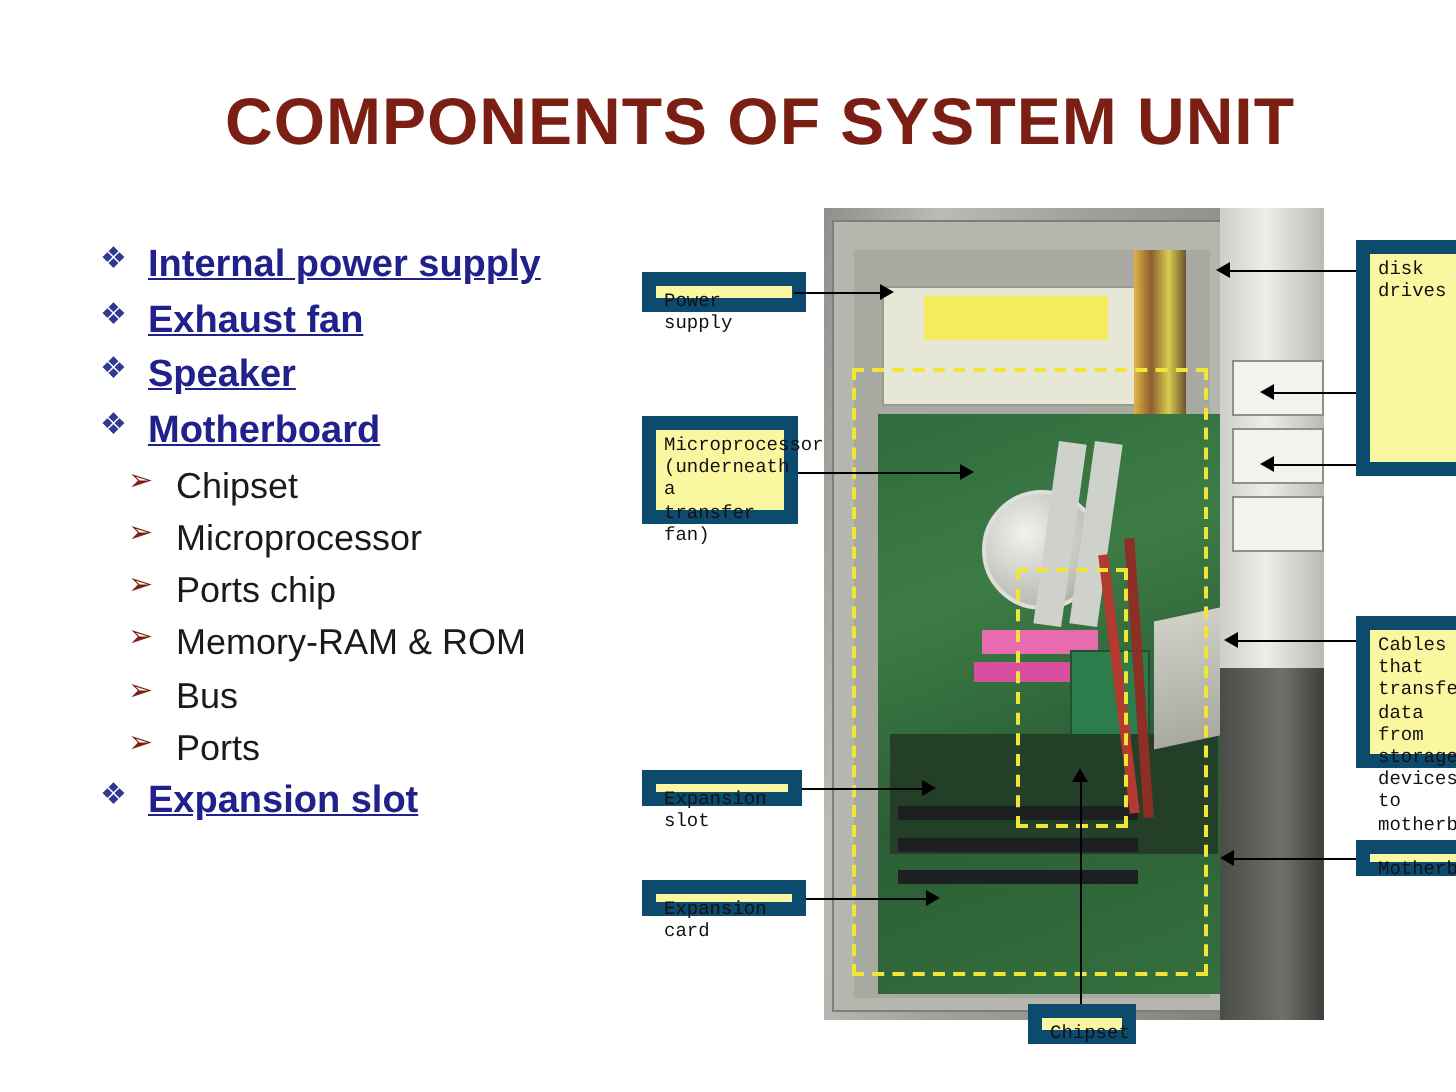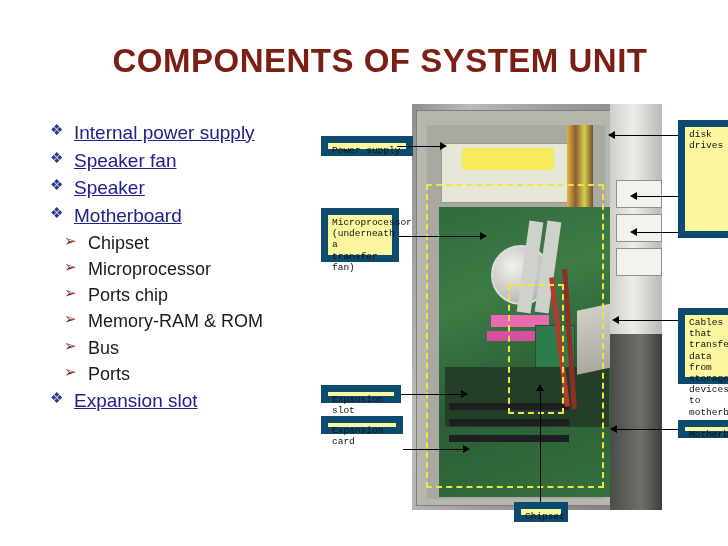--- a/index.html
+++ b/index.html
@@ -50,21 +50,21 @@
     flex: 0 0 24px;
     text-align: left;
     font-size: 16px;
     line-height: 1.35;
     color: #7b1f14;
   }
   .lvl1 .b-mark { color: #2f3a8f; font-size: 15px; }
   .lvl1 .b-text {
     color: #20218a;
     font-size: 19px;
-    font-weight: normal;
+    font-weight: bold;
     text-decoration: underline;
     line-height: 1.35;
   }
   .lvl2 { margin-left: 14px; }
   .lvl2 .b-mark { color: #7b1f14; font-size: 15px; }
   .lvl2 .b-text {
     color: #1a1a1a;
     font-size: 18px;
     line-height: 1.35;
   }
@@ -185,21 +185,21 @@
 
   <div id="bullets">
 
     <div class="b-row lvl1">
       <span class="b-mark">❖</span>
       <span class="b-text">Internal power supply</span>
     </div>
 
     <div class="b-row lvl1">
       <span class="b-mark">❖</span>
-      <span class="b-text">Speaker fan</span>
+      <span class="b-text">Exhaust fan</span>
     </div>
 
     <div class="b-row lvl1">
       <span class="b-mark">❖</span>
       <span class="b-text">Speaker</span>
     </div>
 
     <div class="b-row lvl1">
       <span class="b-mark">❖</span>
       <span class="b-text">Motherboard</span>
@@ -271,33 +271,33 @@
     <div class="case-right"></div>
     <div class="bay" style="top:76px;"></div>
     <div class="bay" style="top:110px;"></div>
     <div class="bay" style="top:144px;"></div>
     <div class="front-dark"></div>
 
     <div class="dashed" style="left:14px; top:80px; width:174px; height:300px;"></div>
     <div class="dashed" style="left:96px; top:180px; width:52px; height:126px;"></div>
   </div>
 
-  <div class="label" style="left:305px; top:136px; width:92px; height:20px;">Power supply</div>
+  <div class="label" style="left:305px; top:136px; width:82px; height:20px;">Power supply</div>
   <div class="ln" style="left:381px; top:146px; width:45px;"></div>
   <div class="arrow-head ah-right" style="left:424px; top:142px;"></div>
 
   <div class="label" style="left:305px; top:208px; width:78px; height:54px;">Microprocessor (underneath a transfer fan)</div>
   <div class="ln" style="left:383px; top:236px; width:83px;"></div>
   <div class="arrow-head ah-right" style="left:464px; top:232px;"></div>
 
   <div class="label" style="left:305px; top:385px; width:80px; height:18px;">Expansion slot</div>
   <div class="ln" style="left:385px; top:394px; width:62px;"></div>
   <div class="arrow-head ah-right" style="left:445px; top:390px;"></div>
 
-  <div class="label" style="left:305px; top:416px; width:82px; height:18px;">Expansion card</div>
+  <div class="label" style="left:305px; top:440px; width:82px; height:18px;">Expansion card</div>
   <div class="ln" style="left:387px; top:449px; width:62px;"></div>
   <div class="arrow-head ah-right" style="left:447px; top:445px;"></div>
 
   <div class="label" style="left:498px; top:502px; width:54px; height:20px;">Chipset</div>
   <div class="ln v" style="left:524px; top:390px; height:112px;"></div>
   <div class="arrow-head ah-up" style="left:520px; top:384px;"></div>
 
   <div class="label" style="left:662px; top:120px; width:62px; height:118px;">disk drives</div>
   <div class="ln" style="left:598px; top:135px; width:64px;"></div>
   <div class="arrow-head ah-left" style="left:592px; top:131px;"></div>

